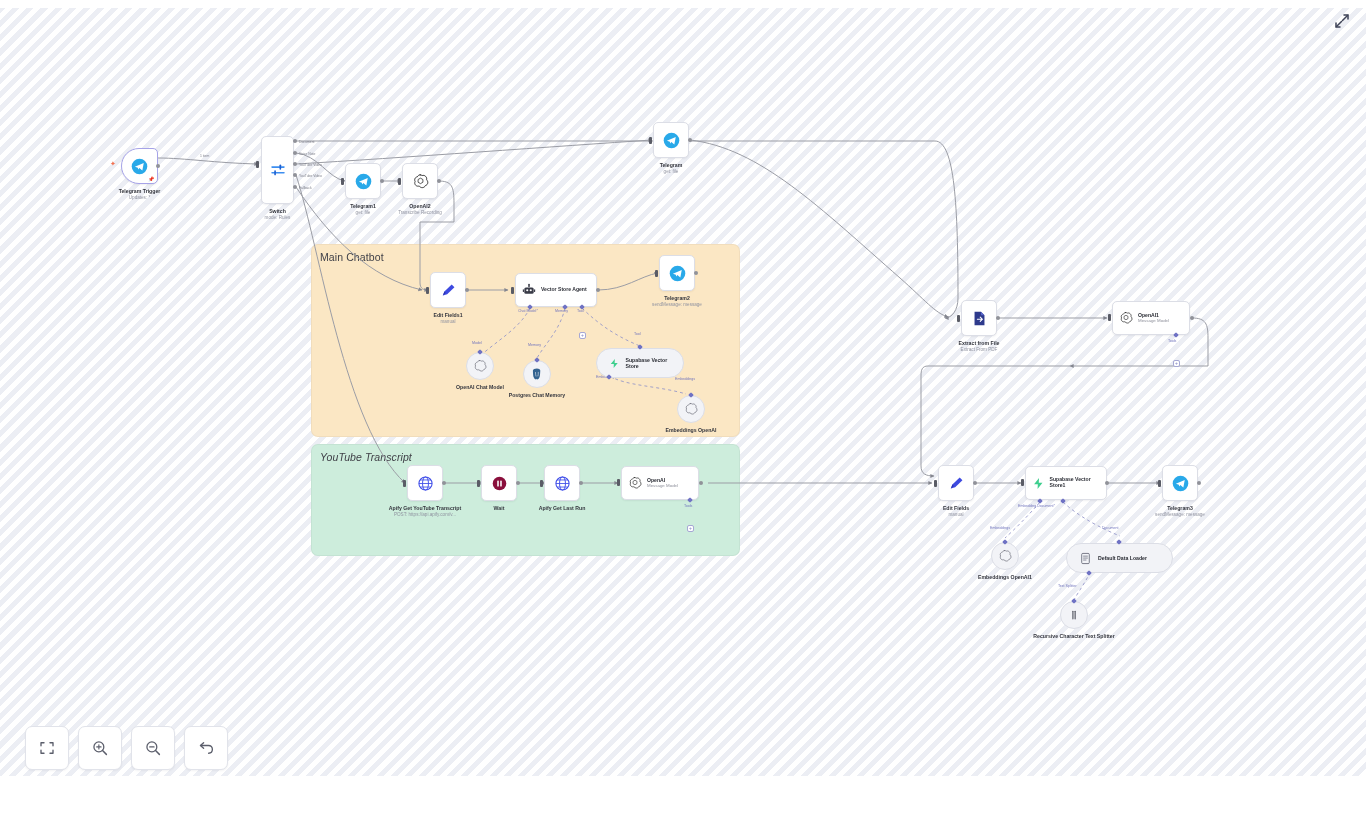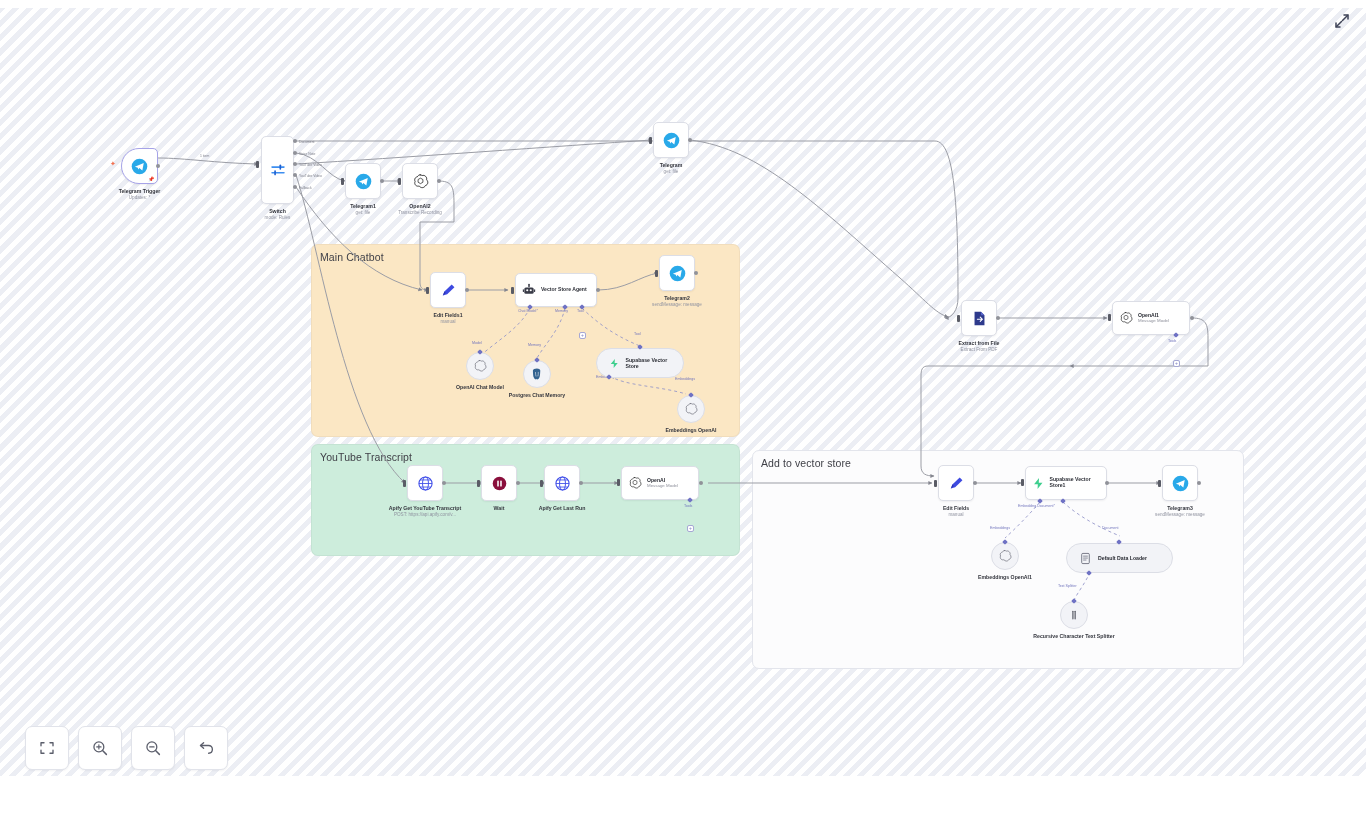--- a/index.html
+++ b/index.html
@@ -43,21 +43,21 @@
     position:absolute; border-radius:7px;
     border:1px solid rgba(0,0,0,0.04);
   }
   .group .glabel{
     position:absolute; left:8px; top:6px;
     font-size:10.5px; color:#404148; letter-spacing:.1px;
     white-space:nowrap;
   }
   .g-main   { background:#fbe7c4; }
   .g-pdf    { background:#f7d8b4; }
-  .g-yt     { background:#cdeddc; }
+  .g-yt     { background:#cdeddc;font-style:italic; }
   .g-vs     { background:#fcfcfd; border:1px solid #e3e5ec; }
 
   
   #edges{ position:absolute; left:0; top:0; width:1366px; height:768px; pointer-events:none; z-index:5;}
   .edge { fill:none; stroke:#9b9da5; stroke-width:1; }
   .edge-dash{ fill:none; stroke:#9193c8; stroke-width:1; stroke-dasharray:3 3; opacity:.85;}
   .elabel{ font-size:3.4px; fill:#7d7f8a; font-family:"Liberation Sans",sans-serif;}
   .elabel-v{ font-size:3.6px; fill:#7275bd; font-family:"Liberation Sans",sans-serif;}
 
   
@@ -132,23 +132,20 @@
 
     <div class="group g-main" style="left:311px; top:236px; width:429px; height:193px;">
       <span class="glabel">Main Chatbot</span>
     </div>
 
 
     <div class="group g-yt" style="left:311px; top:436px; width:429px; height:112px;">
       <span class="glabel">YouTube Transcript</span>
     </div>
 
-    <div class="group g-vs" style="left:752px; top:442px; width:492px; height:219px;">
-      <span class="glabel">Add to vector store</span>
-    </div>
 
     <svg id="edges" viewBox="0 0 1366 768">
       <defs>
         <marker id="arr" markerWidth="5" markerHeight="5" refX="3.6" refY="2" orient="auto">
           <path d="M0,0 L4,2 L0,4 z" fill="#83858e"></path>
         </marker>
       </defs>
 
       <path class="edge" d="M158,150 C 185,150 215,155 258,156" marker-end="url(#arr)"></path>
       <text class="elabel" x="200" y="149">1 item</text>

